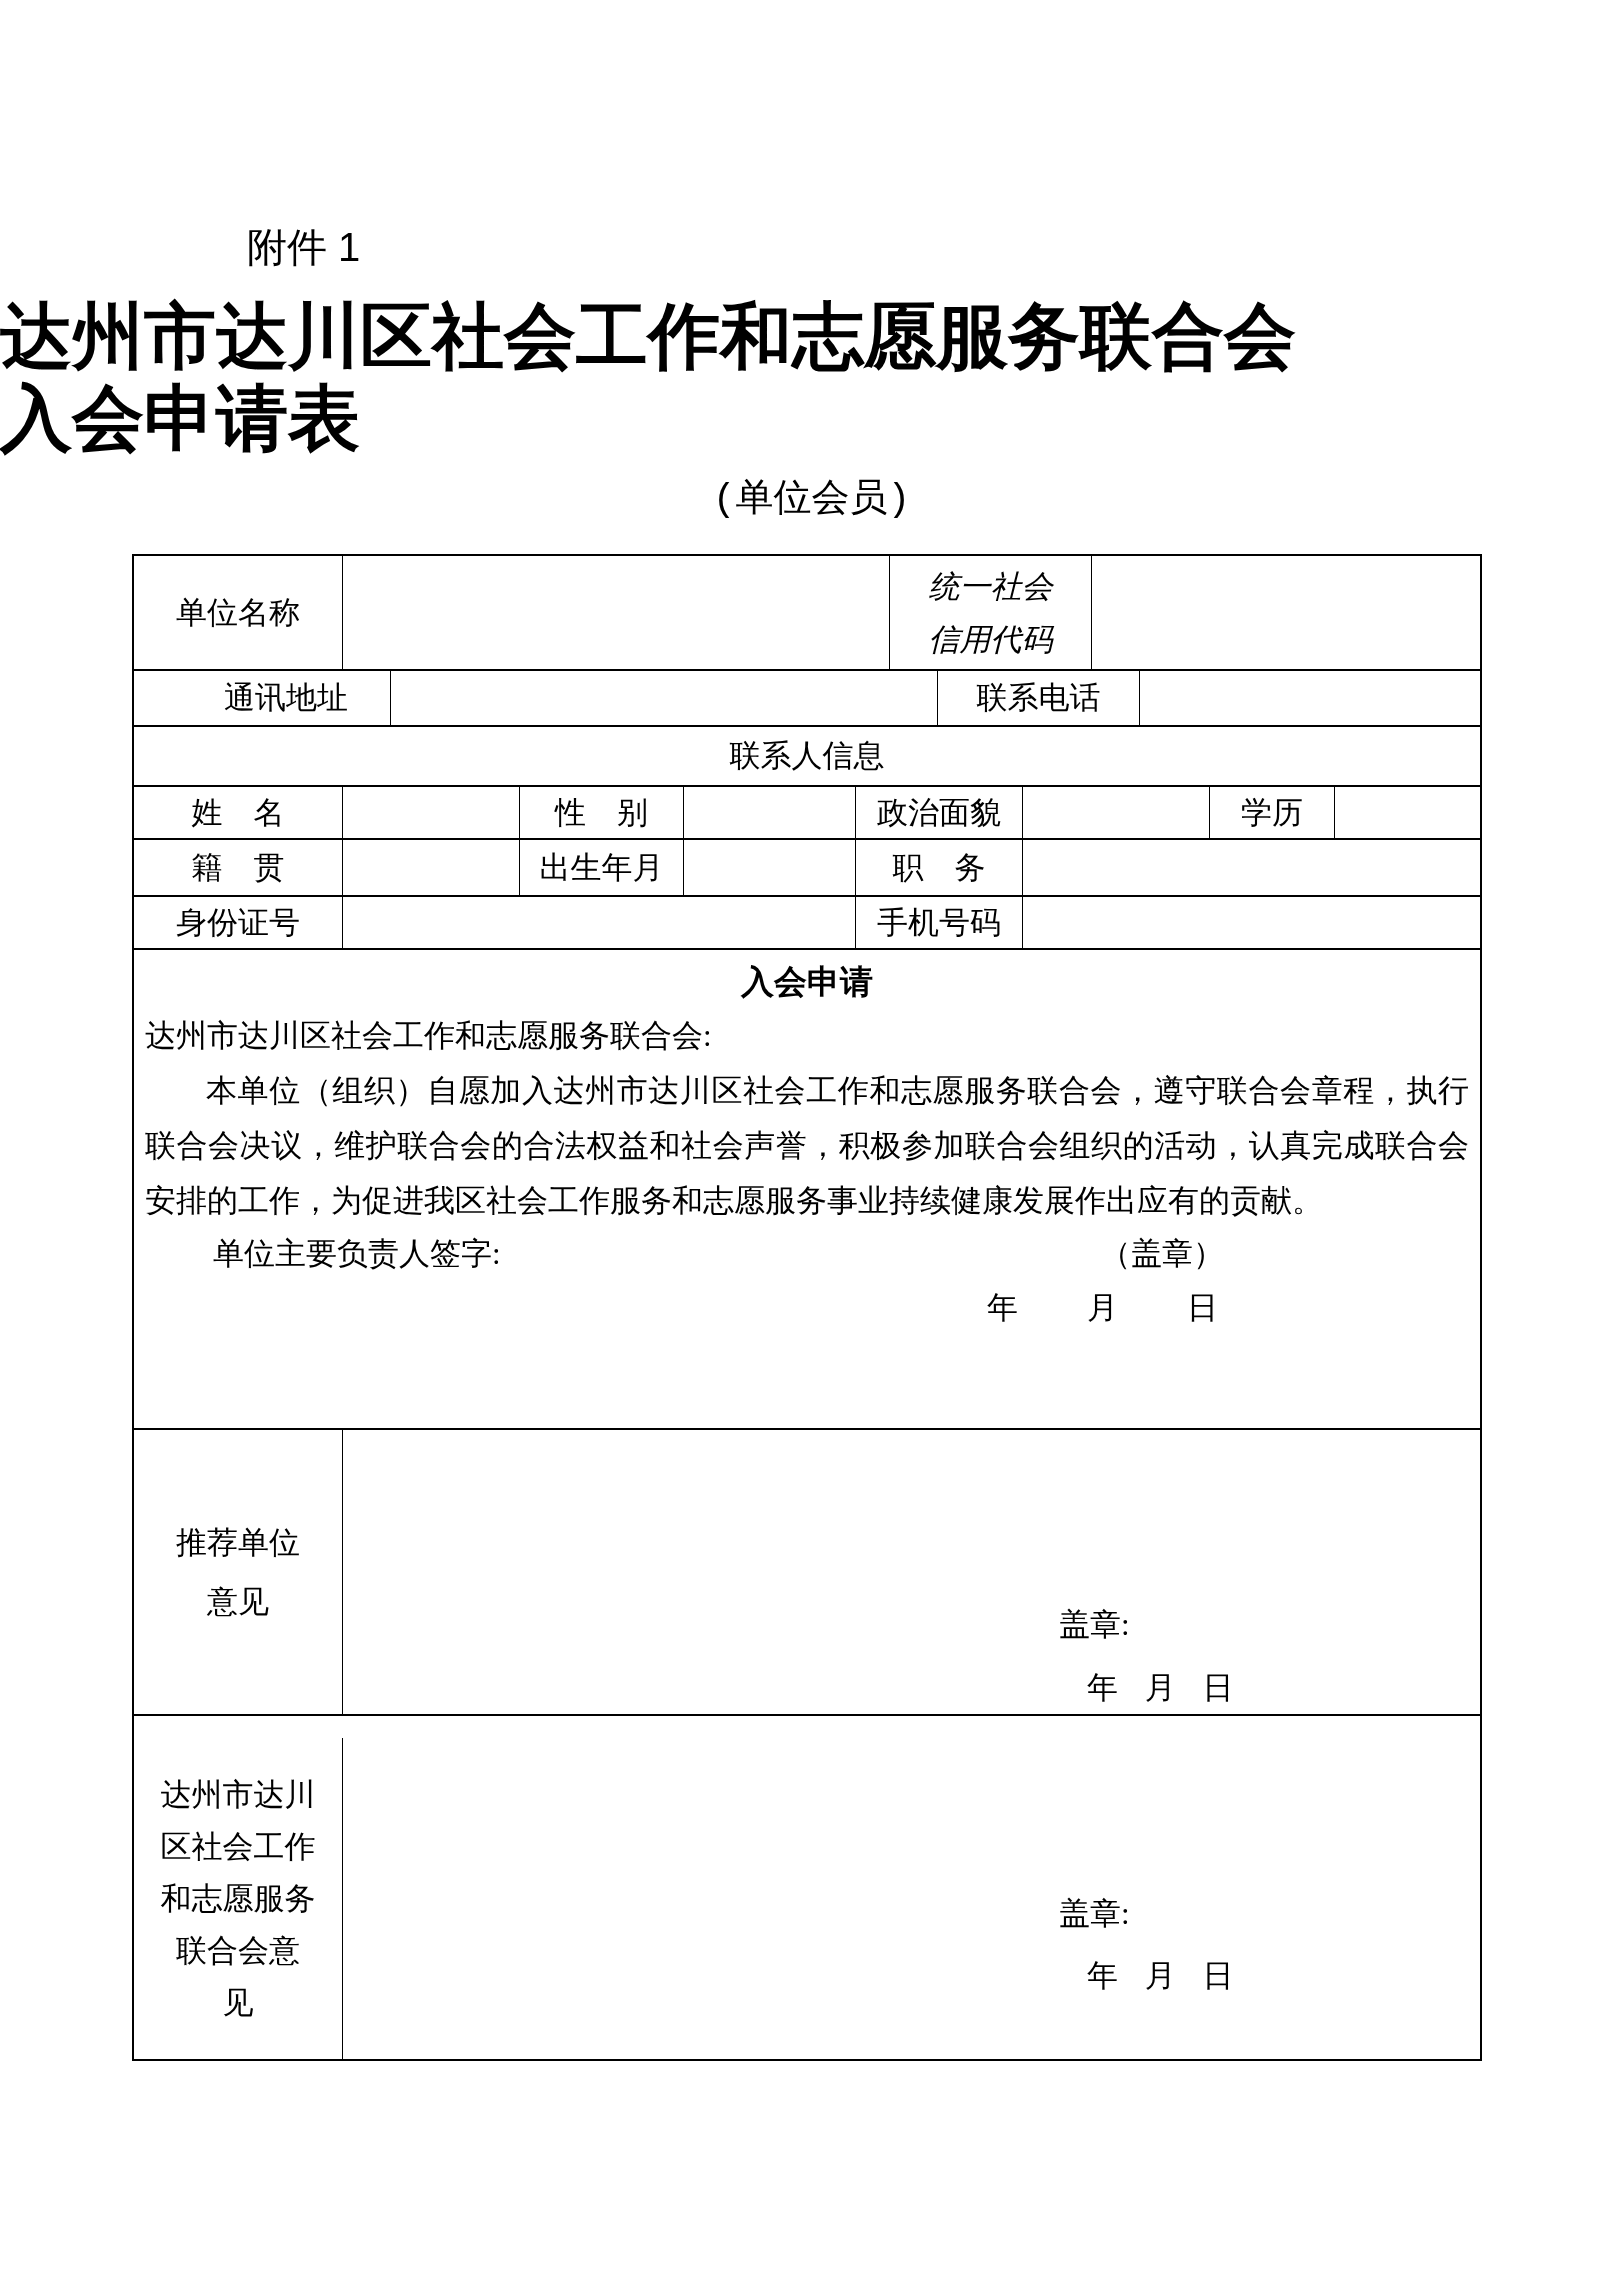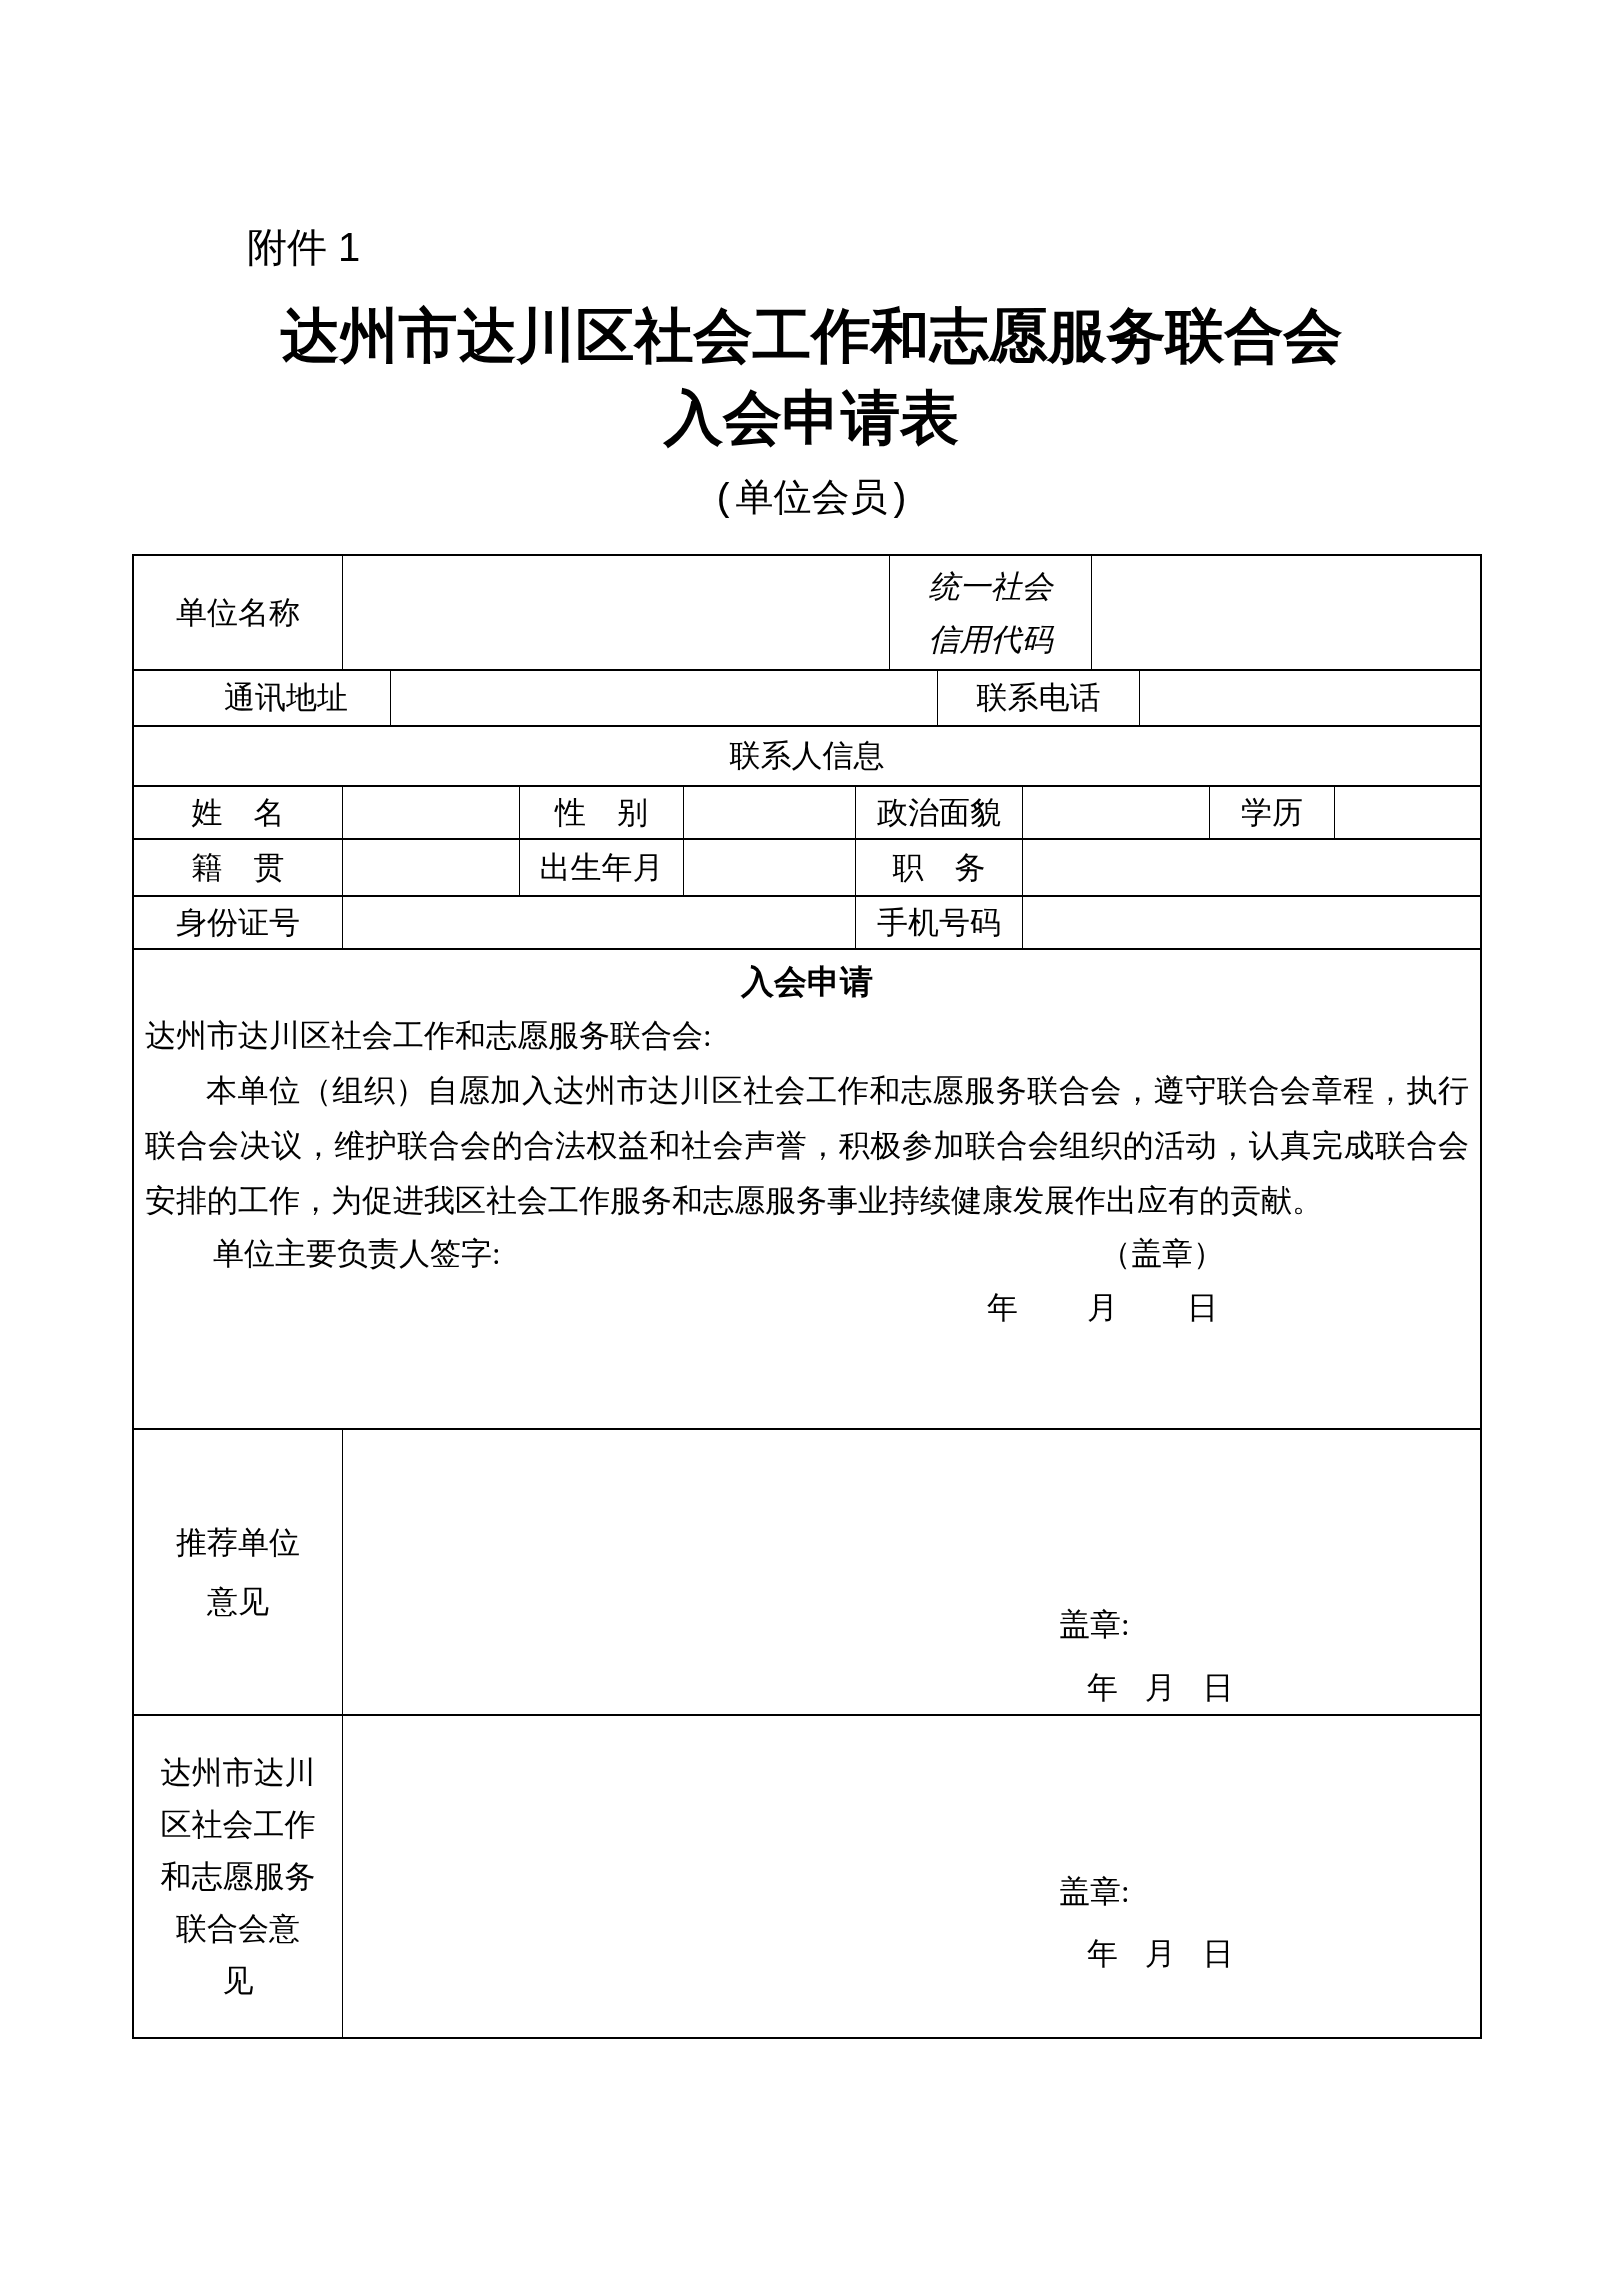--- a/index.html
+++ b/index.html
@@ -20,24 +20,24 @@
     left: 247px;
     top: 220px;
     font-size: 40px;
     font-family: "Liberation Sans", "DejaVu Sans", sans-serif;
   }
   .title {
     position: absolute;
     top: 295px;
     left: 0;
     width: 100%;
-    text-align: center;
+    text-align: left;
     font-family: Liberation Sans, sans-serif;
     font-weight: bold;
-    font-size: 59px;
+    font-size: 72px;
     line-height: 82px;
   }
   .title .tl { display: block; }
   .subtitle {
     position: absolute;
     top: 472px;
     left: 0;
     width: 100%;
     text-align: center;
     font-family: Liberation Mono, monospace;
@@ -67,21 +67,21 @@
   .prewrap { white-space: pre-line; }
 
   .r-unit    { grid-template-columns: 209px 547px 202px 1fr; height: 115px; }
   .r-addr    { grid-template-columns: 209px 547px 202px 1fr; height: 56px; padding-left: 48px; }
   .r-contact { grid-template-columns: 1fr;                   height: 60px; }
   .r-name    { grid-template-columns: 209px 177px 164px 172px 167px 187px 125px 1fr; height: 53px; }
   .r-native  { grid-template-columns: 209px 177px 164px 172px 167px 1fr; height: 57px; }
   .r-id      { grid-template-columns: 209px 513px 167px 1fr; height: 53px; }
   .r-app     { grid-template-columns: 1fr;                   height: 480px; }
   .r-rec     { grid-template-columns: 209px 1fr;             height: 286px; }
-  .r-fed     { grid-template-columns: 209px 1fr;             height: 321px; }
+  .r-fed     { grid-template-columns: 209px 1fr;             height: 321px; margin-top: 22px; }
 
   .credit-label { line-height: 53px; font-style: italic; }
 
   
   .app-cell {
     display: block;
     text-align: left;
     padding: 9.5px 11px 0 11px;
   }
   .app-title {

